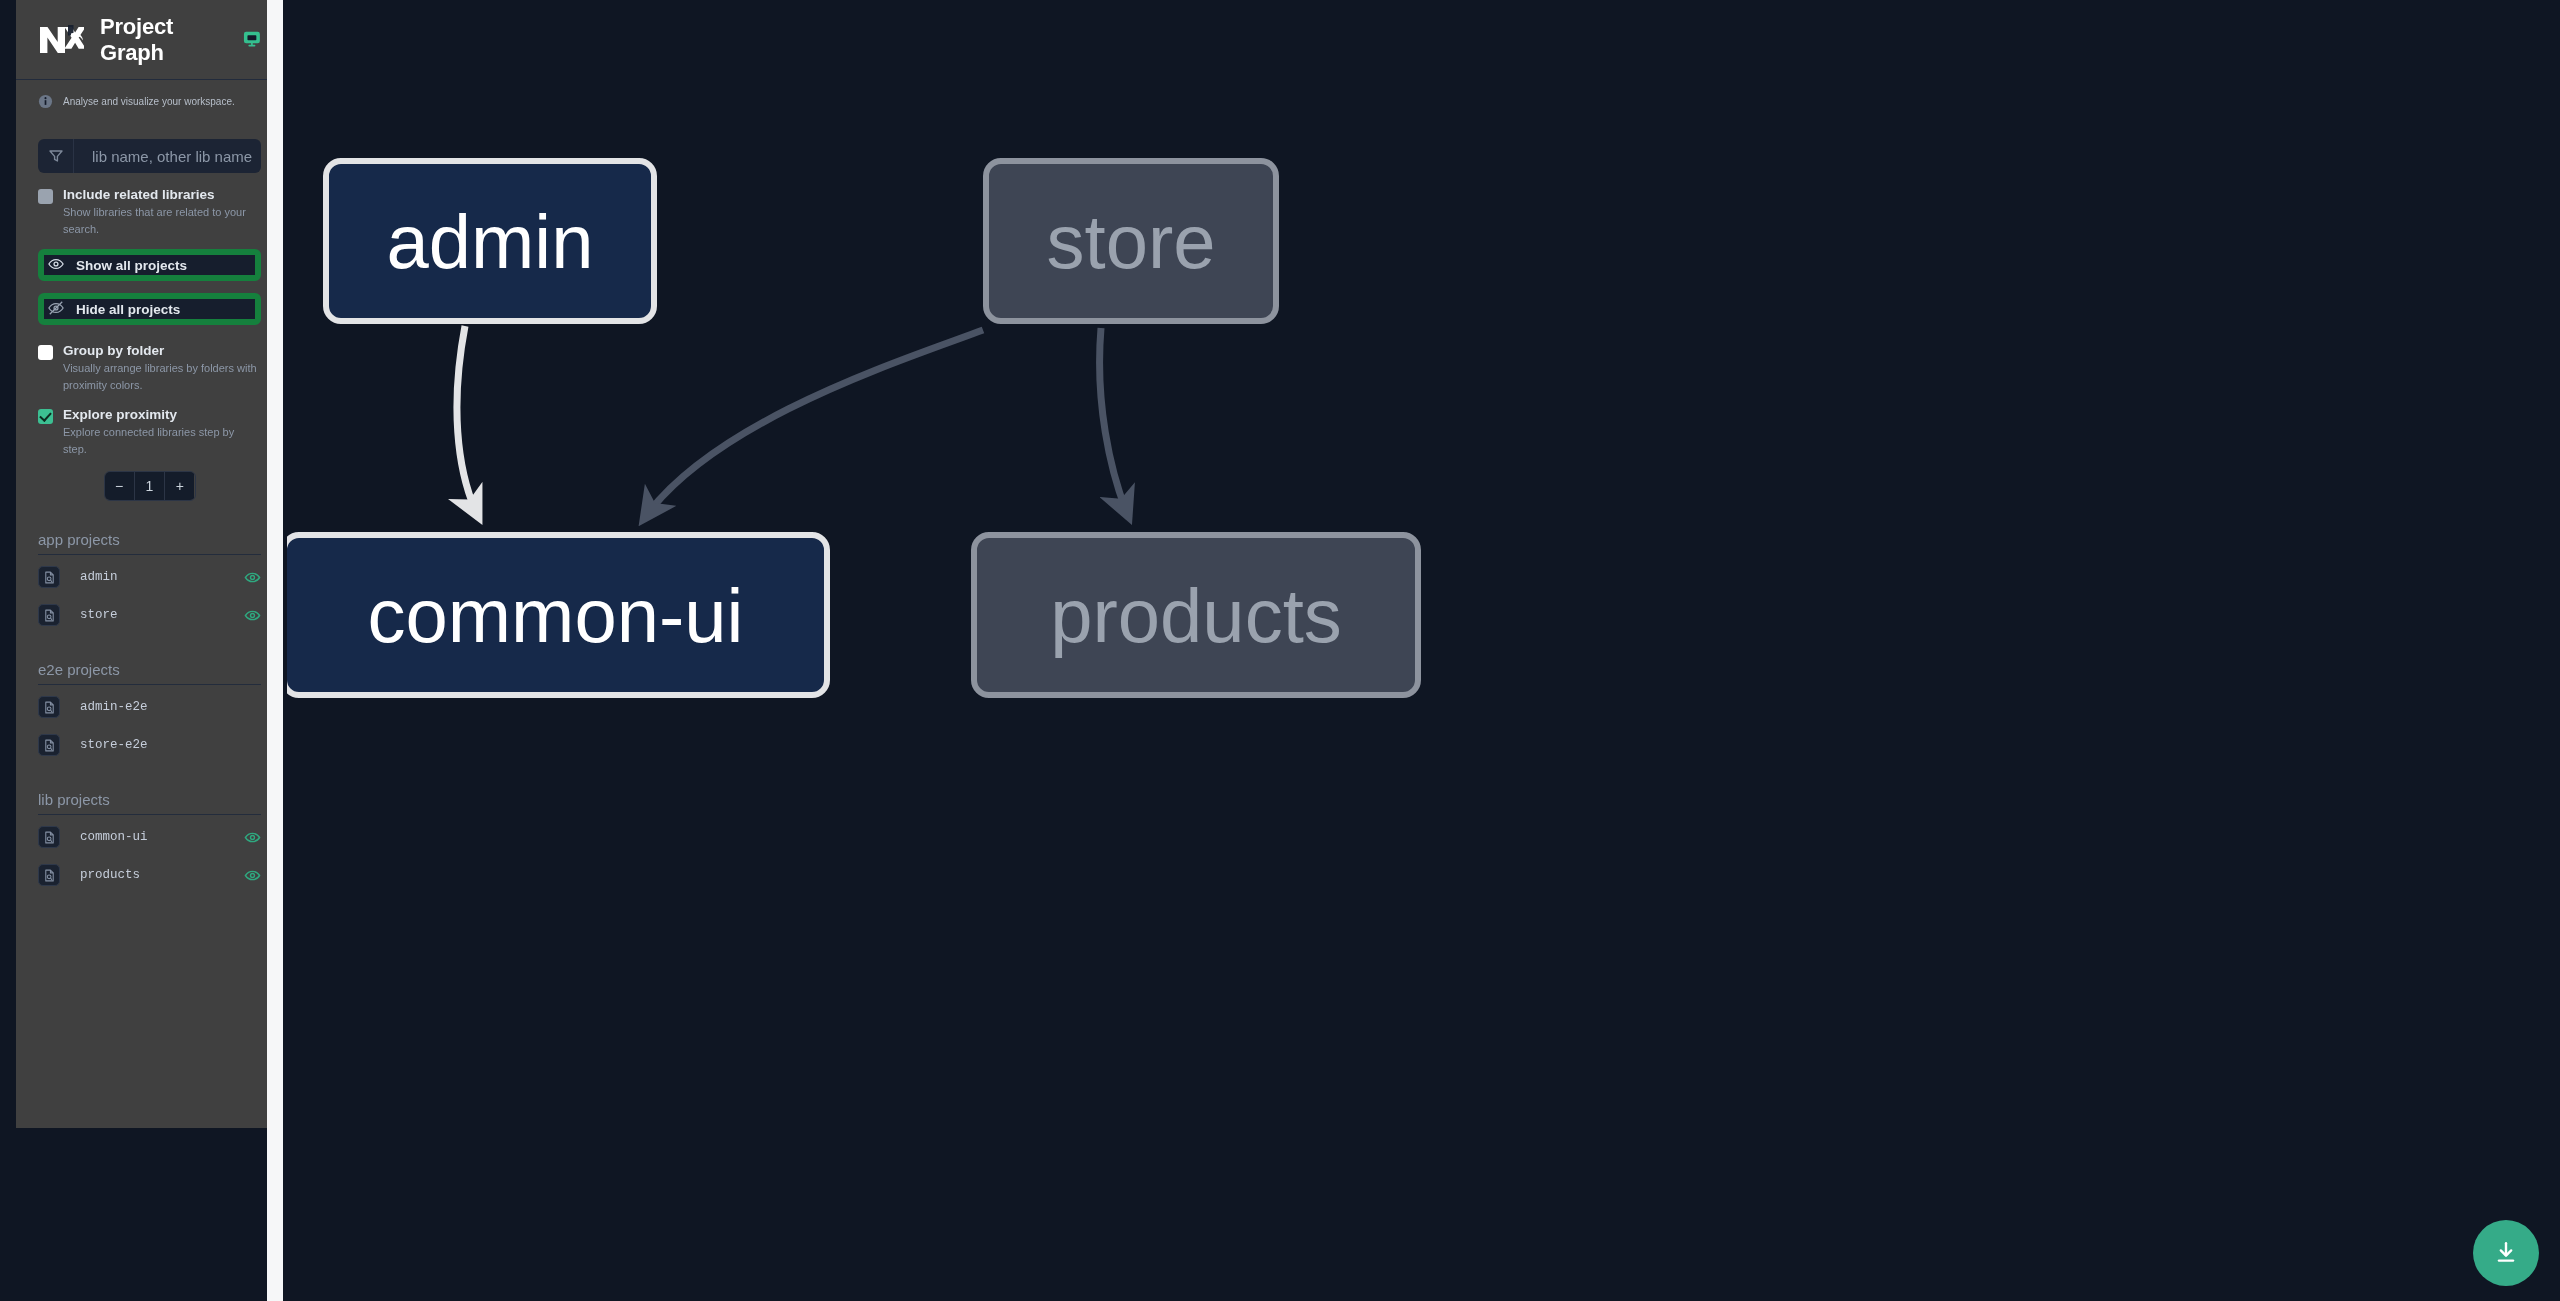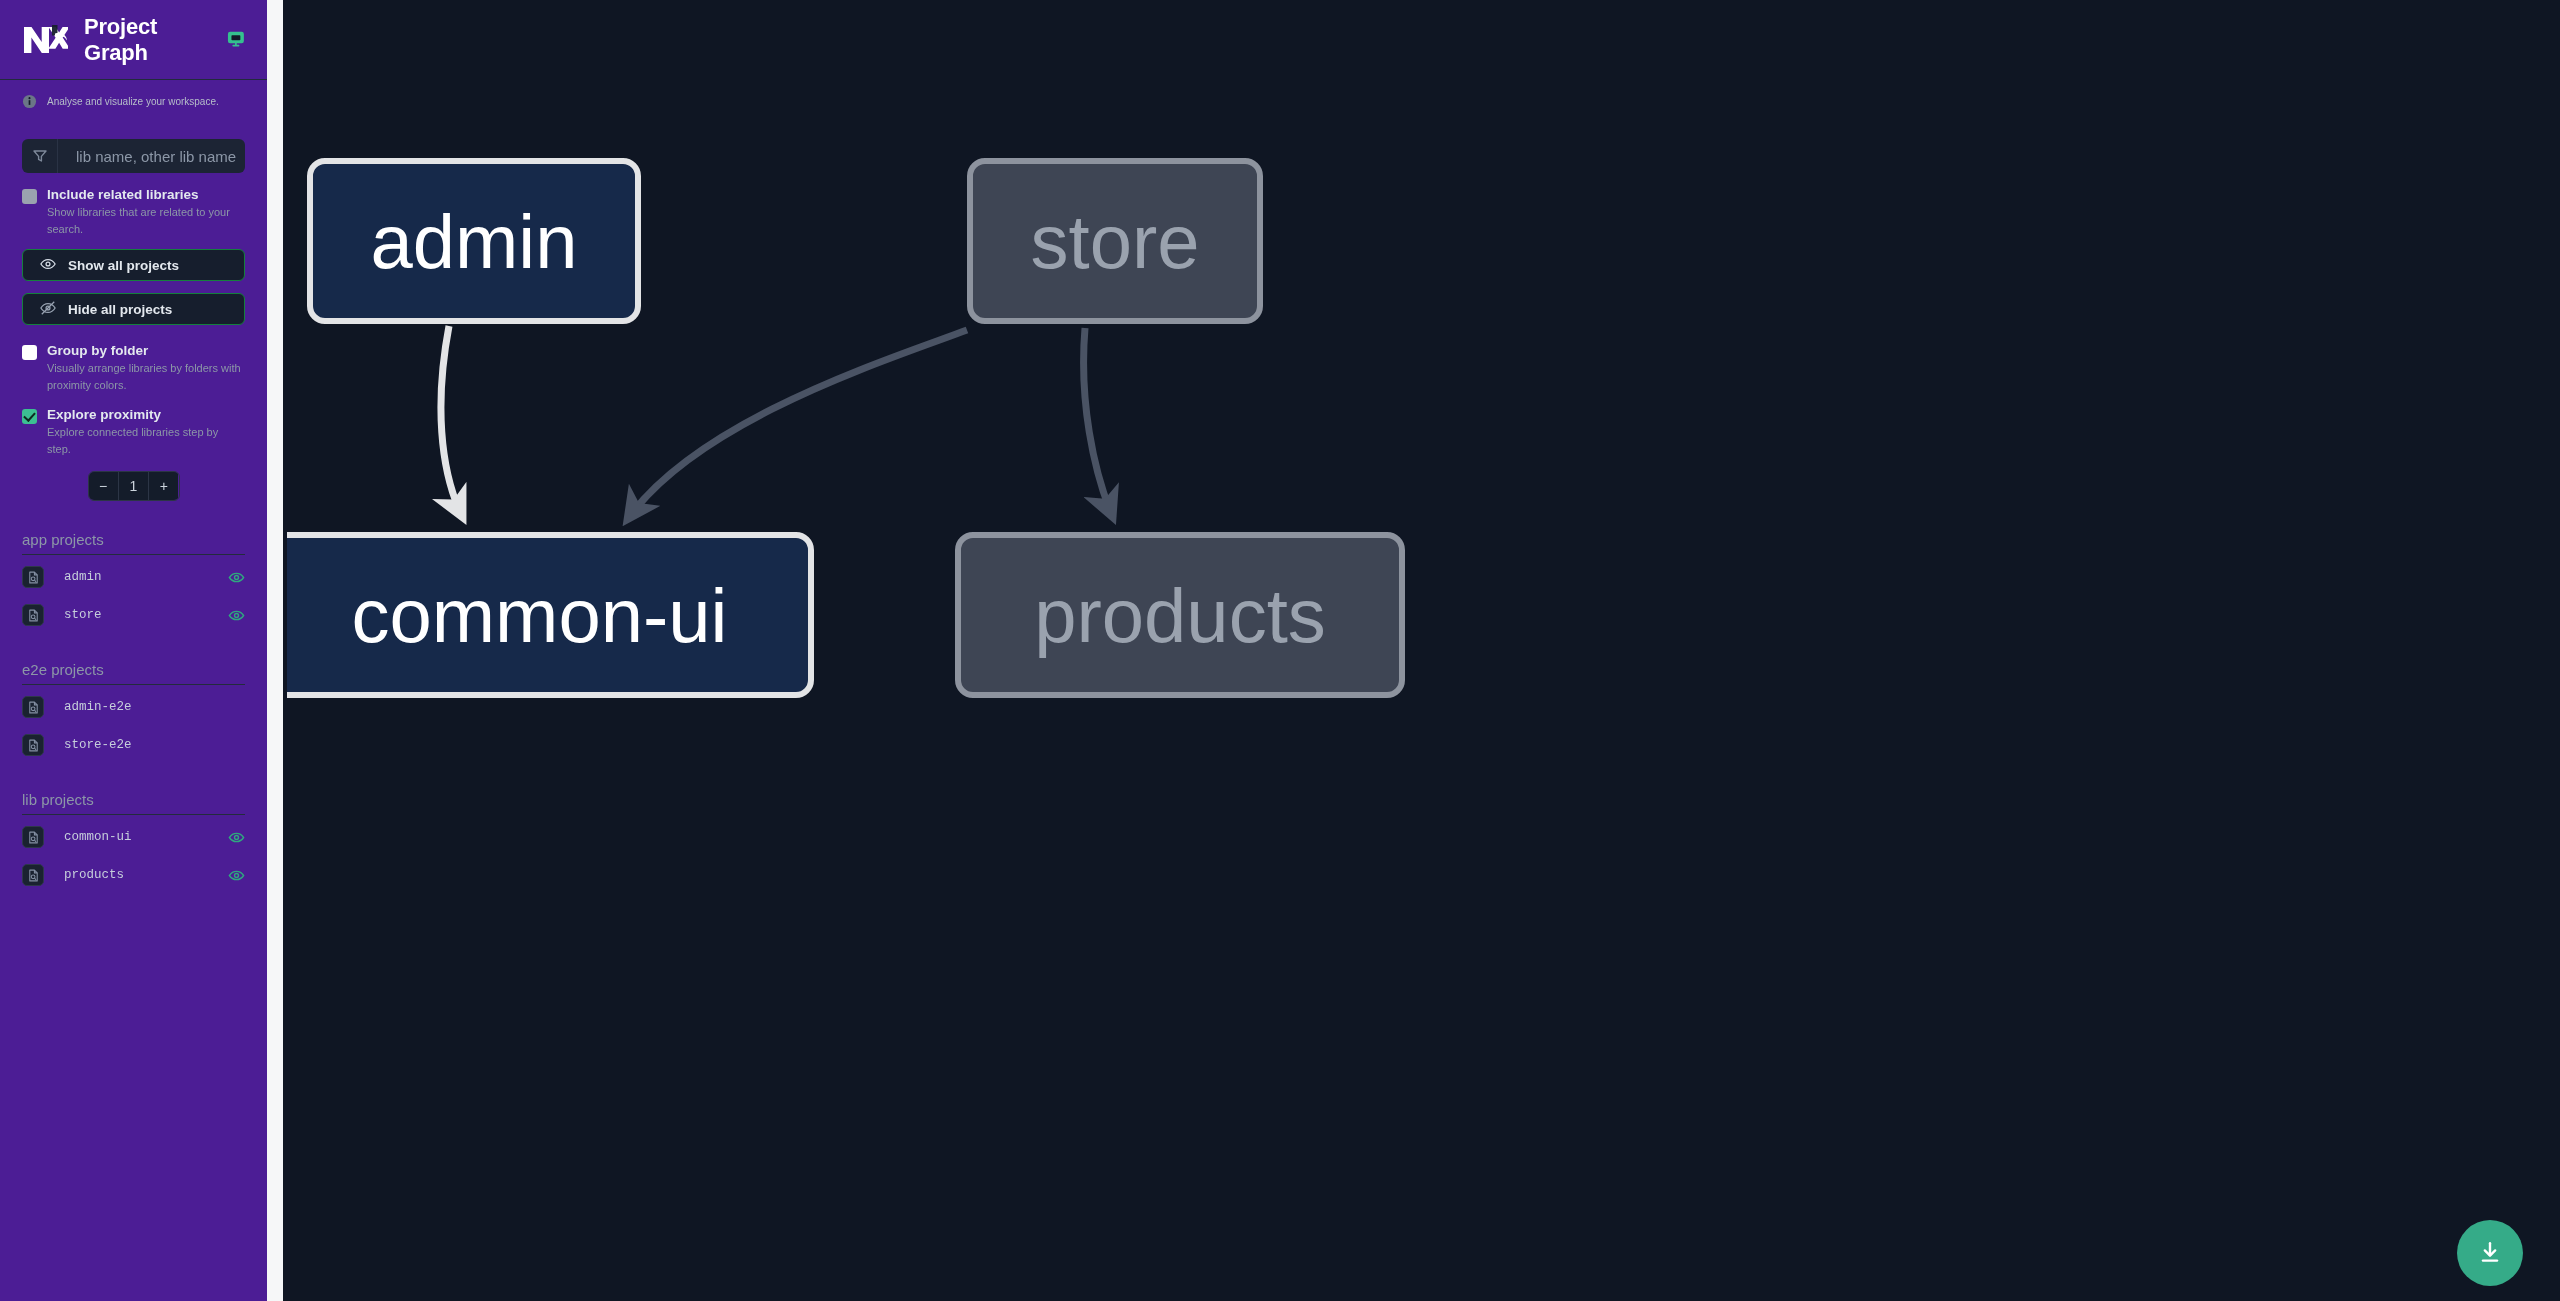--- a/index.html
+++ b/index.html
@@ -9,24 +9,25 @@
     background: #0f1623;
     font-family: "Liberation Sans", sans-serif;
     overflow: hidden;
   }
   #app { position: relative; width: 2560px; height: 1301px; display: flex; }
 
   
   #sidebar {
     position: relative;
     width: 267px;
-    height: 1301px;
-    background: #4c1d95;
+    height: 1128px;
+    background: #404040;
     flex: 0 0 267px;
     overflow: hidden;
+    margin-left: 16px;
   }
   #sidebar-scrollbar {
     position: absolute;
     left: 267px; top: 0;
     width: 16px; height: 1301px;
     background: #f6f7f8;
     z-index: 5;
   }
   #sidebar-edge {
     position: absolute;
@@ -112,27 +113,27 @@
     border-width: 0 2px 2px 0;
     transform: rotate(42deg);
   }
   .check-text { margin-left: 10px; }
   .check-label { color: #e3e8ee; font-size: 13.5px; font-weight: bold; line-height: 16px; }
   .check-desc { color: #8c97a7; font-size: 11px; line-height: 16.5px; margin-top: 1px; }
 
   .btn {
     display: flex; align-items: center;
     height: 32px;
-    border: 1px solid #15803d;
+    border: 6px solid #15803d;
     border-radius: 6px;
     background: #161e2d;
     color: #e3e8ee;
     font-size: 13.5px;
     font-weight: bold;
-    padding: 0 17px;
+    padding: 0 4px;
     margin-top: 12px;
     cursor: pointer;
     width: 100%;
     font-family: "Liberation Sans", sans-serif;
   }
   .btn svg { width: 16px; height: 16px; margin-right: 12px; flex: 0 0 16px; }
 
   .stepper {
     display: flex;
     margin: 14px auto 0 auto;

